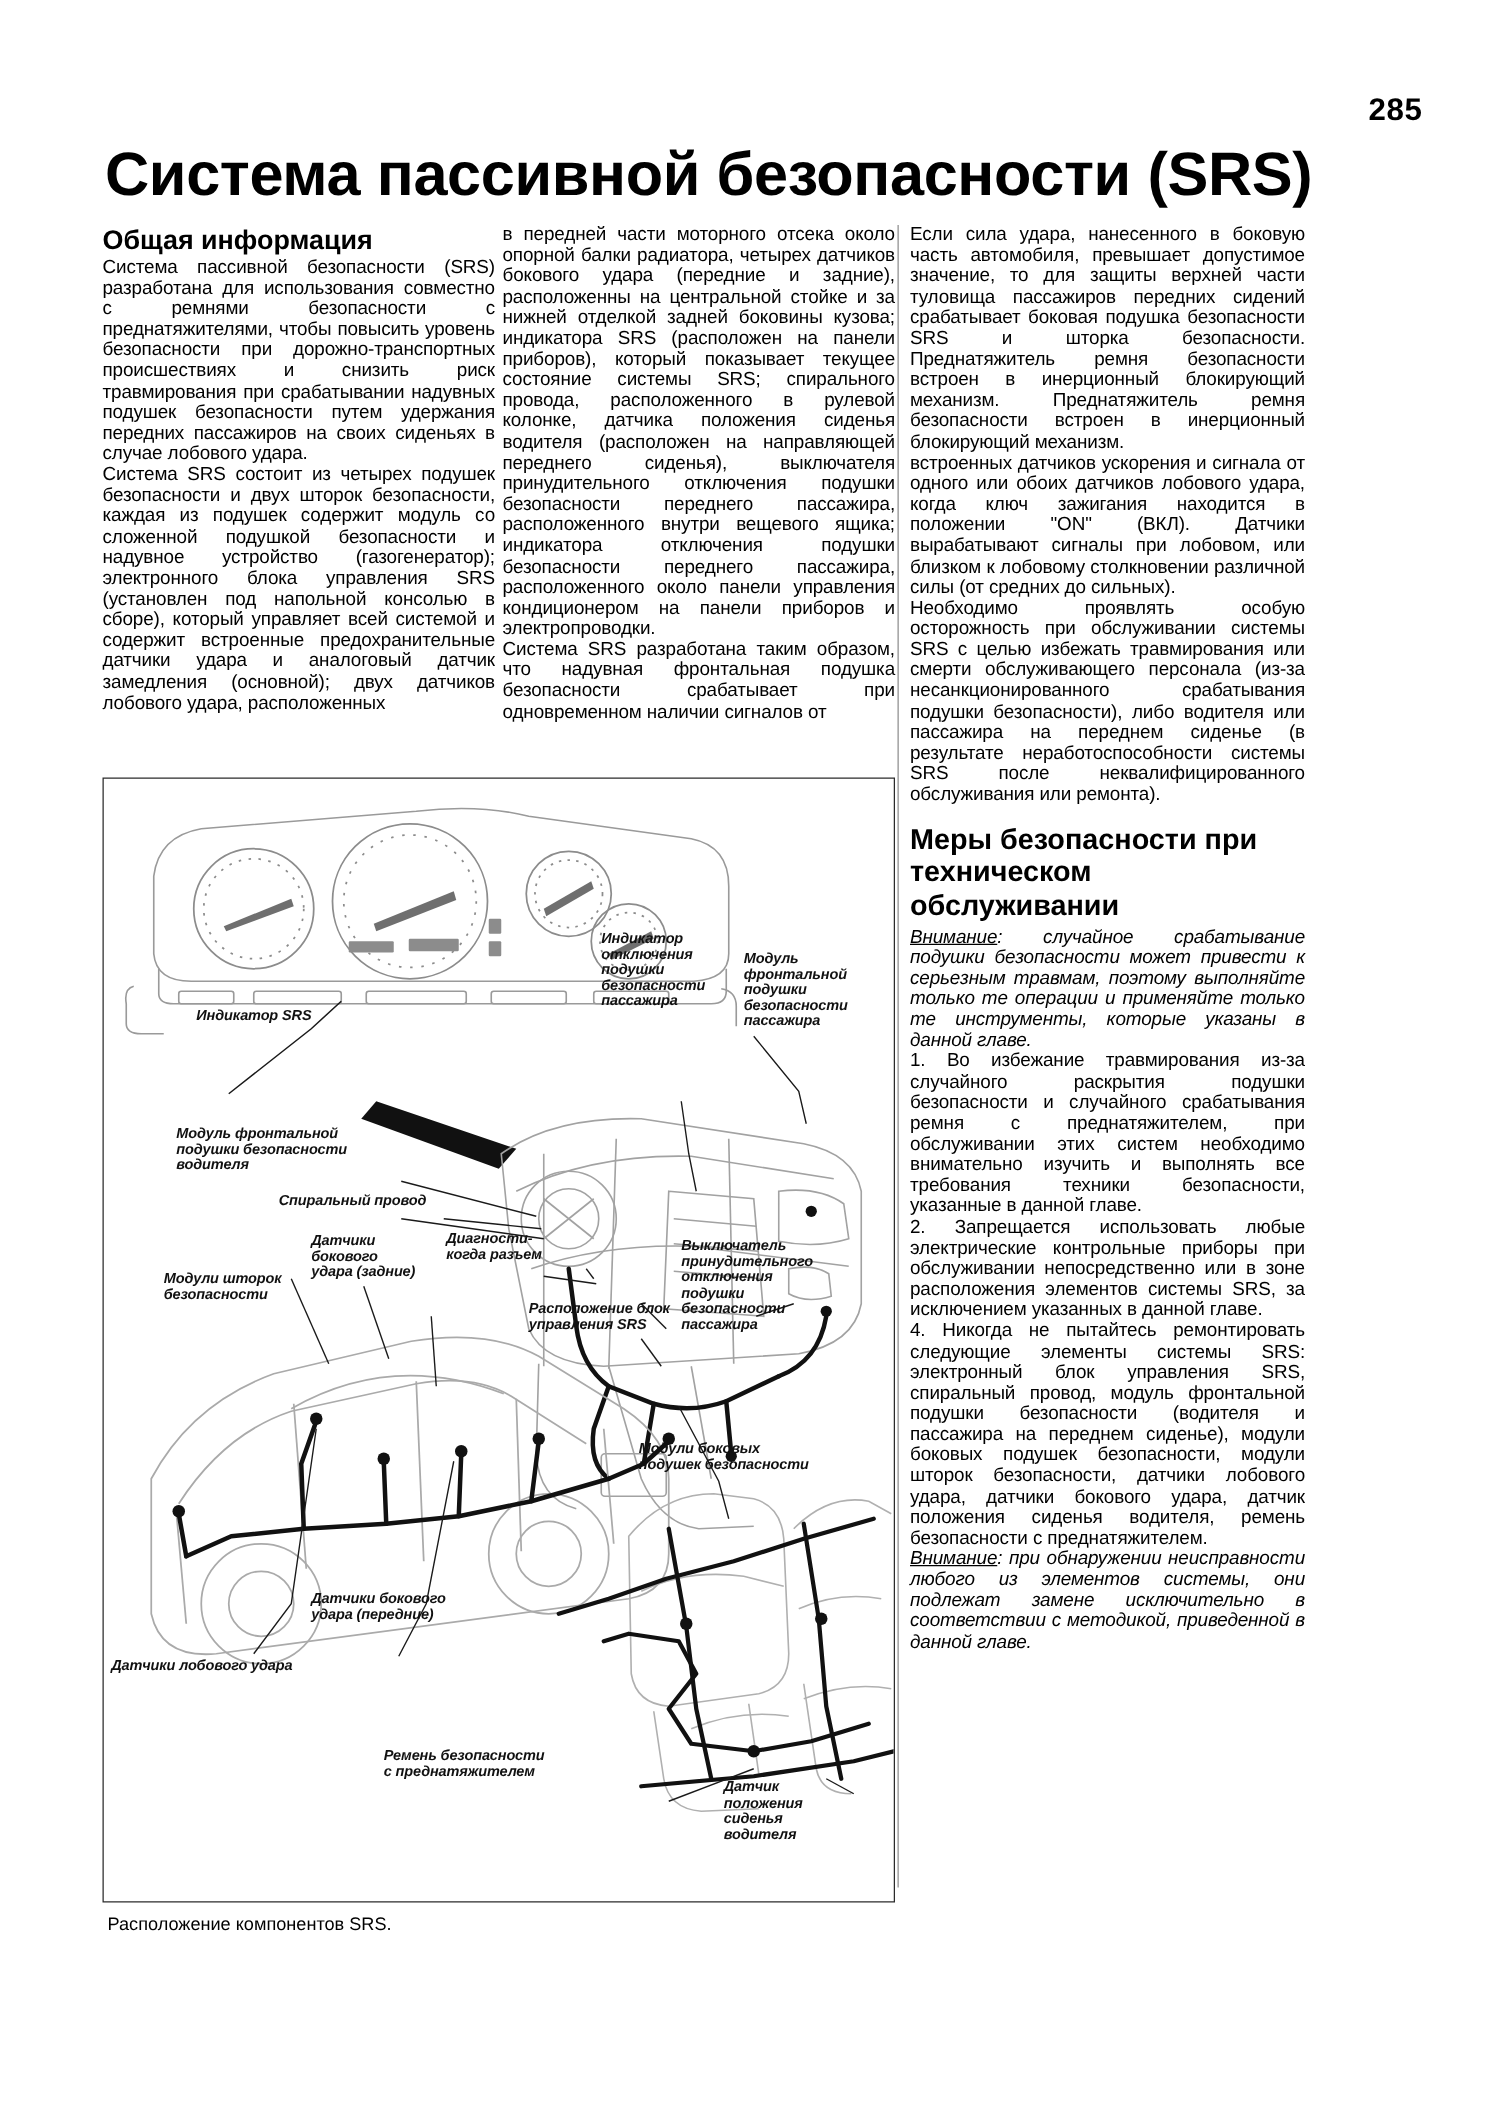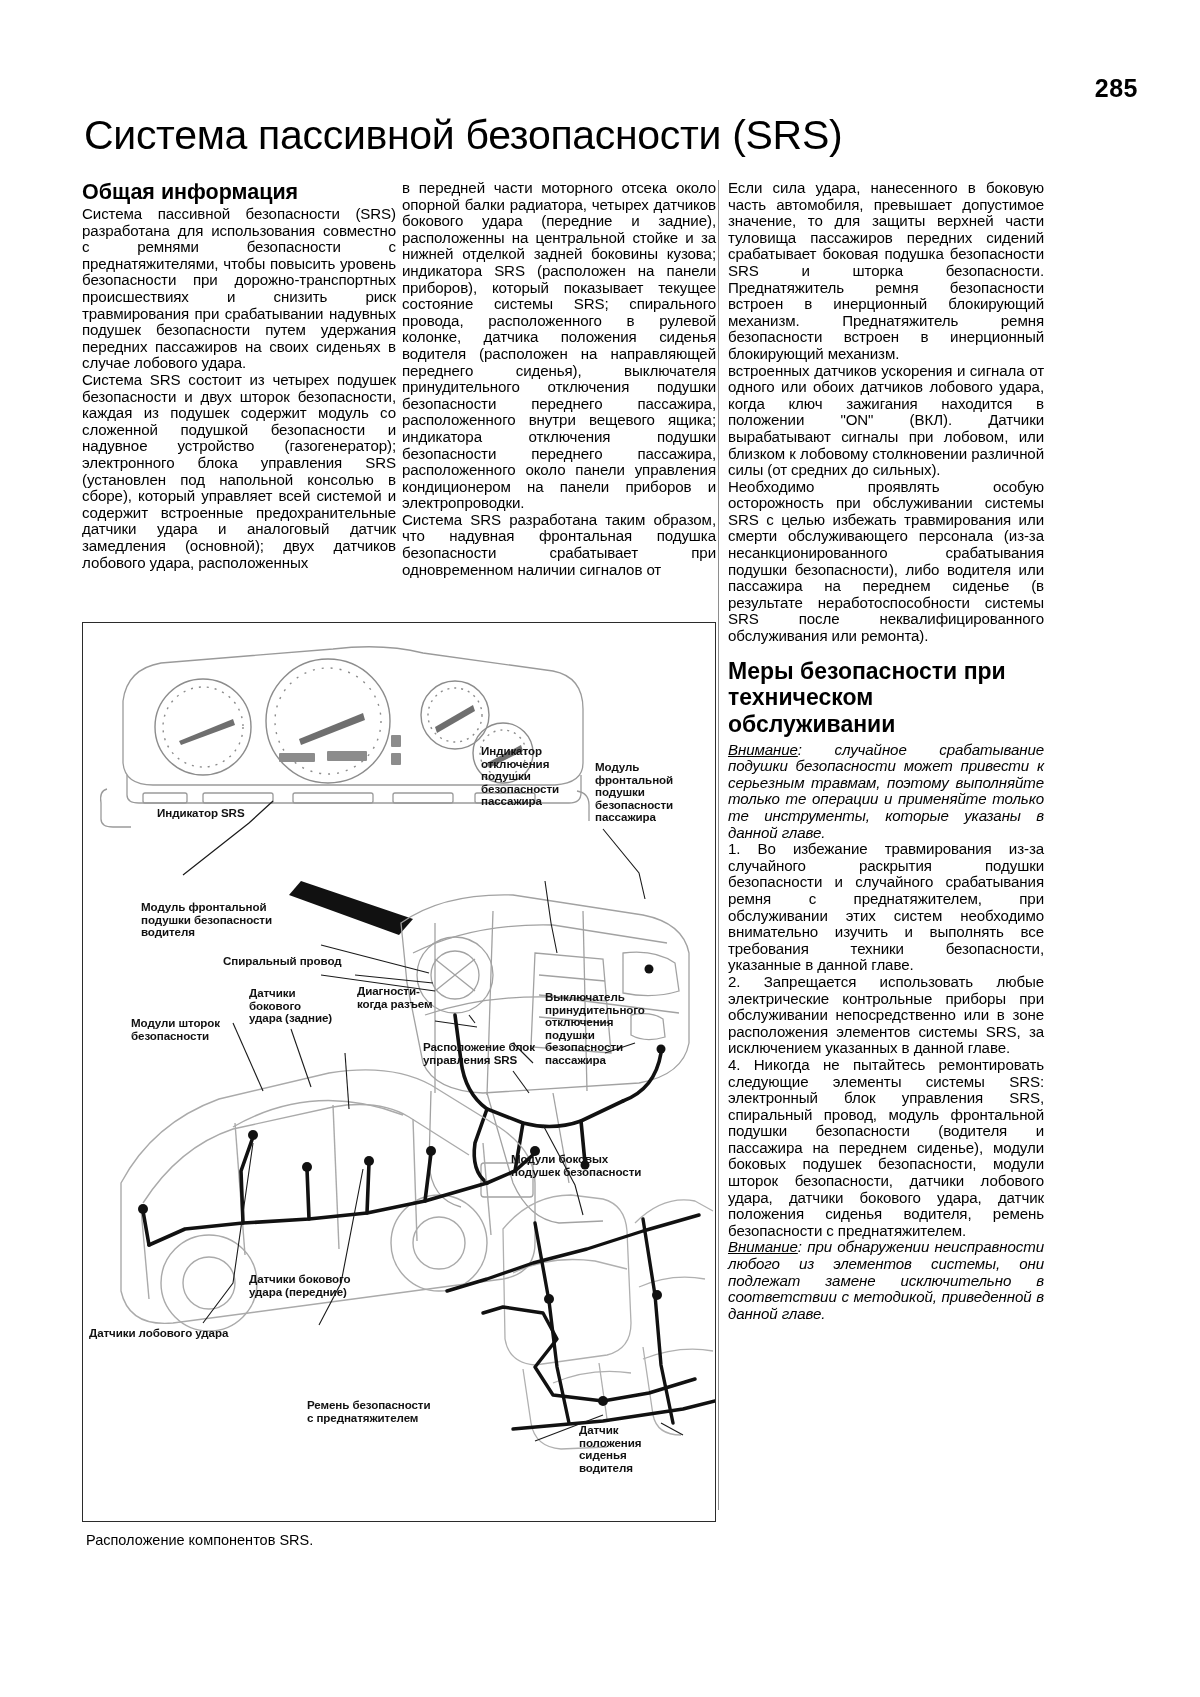--- a/index.html
+++ b/index.html
@@ -16,21 +16,21 @@
     position:absolute; left:0; top:12px; width:1200px; height:1697px;
     padding:16px;
   }
   
   .pagenum {
     position:absolute; right:62px; top:62px;
     font-size:25px; font-weight:bold; letter-spacing:0.5px;
   }
   .maintitle {
     position:absolute; left:84px; top:100px; width:1030px;
-    font-size:41px; font-weight:normal; letter-spacing:-0.3px;
+    font-size:49px; font-weight:bold; letter-spacing:-0.3px;
     white-space:nowrap;
   }
   
   .col { position:absolute; top:168px; }
   .col1 { left:82px;  width:314px; }
   .col2 { left:402px; width:314px; }
   .col3 { left:728px; width:316px; }
 
   .h2 {
     font-size:21.5px; font-weight:bold; margin:0 0 2px 0; line-height:1.12;
@@ -58,21 +58,21 @@
     overflow:hidden;
   }
   .figcaption {
     position:absolute; left:86px; top:1520px;
     font-size:14.5px; font-weight:normal;text-align:right;
   }
   
   .lbl {
     position:absolute;
     font-size:11.6px; font-weight:bold; line-height:12.6px;
-    color:#111; letter-spacing:-0.1px;
+    color:#111; letter-spacing:-0.1px;font-style:italic;
   }
   .fig-svg { position:absolute; left:0; top:0; }
   .divider-v {
     position:absolute; left:718px; top:168px; width:1px; height:1330px;
     background:#8e8e8e;
   }
 </style>
 </head>
 <body>
 

